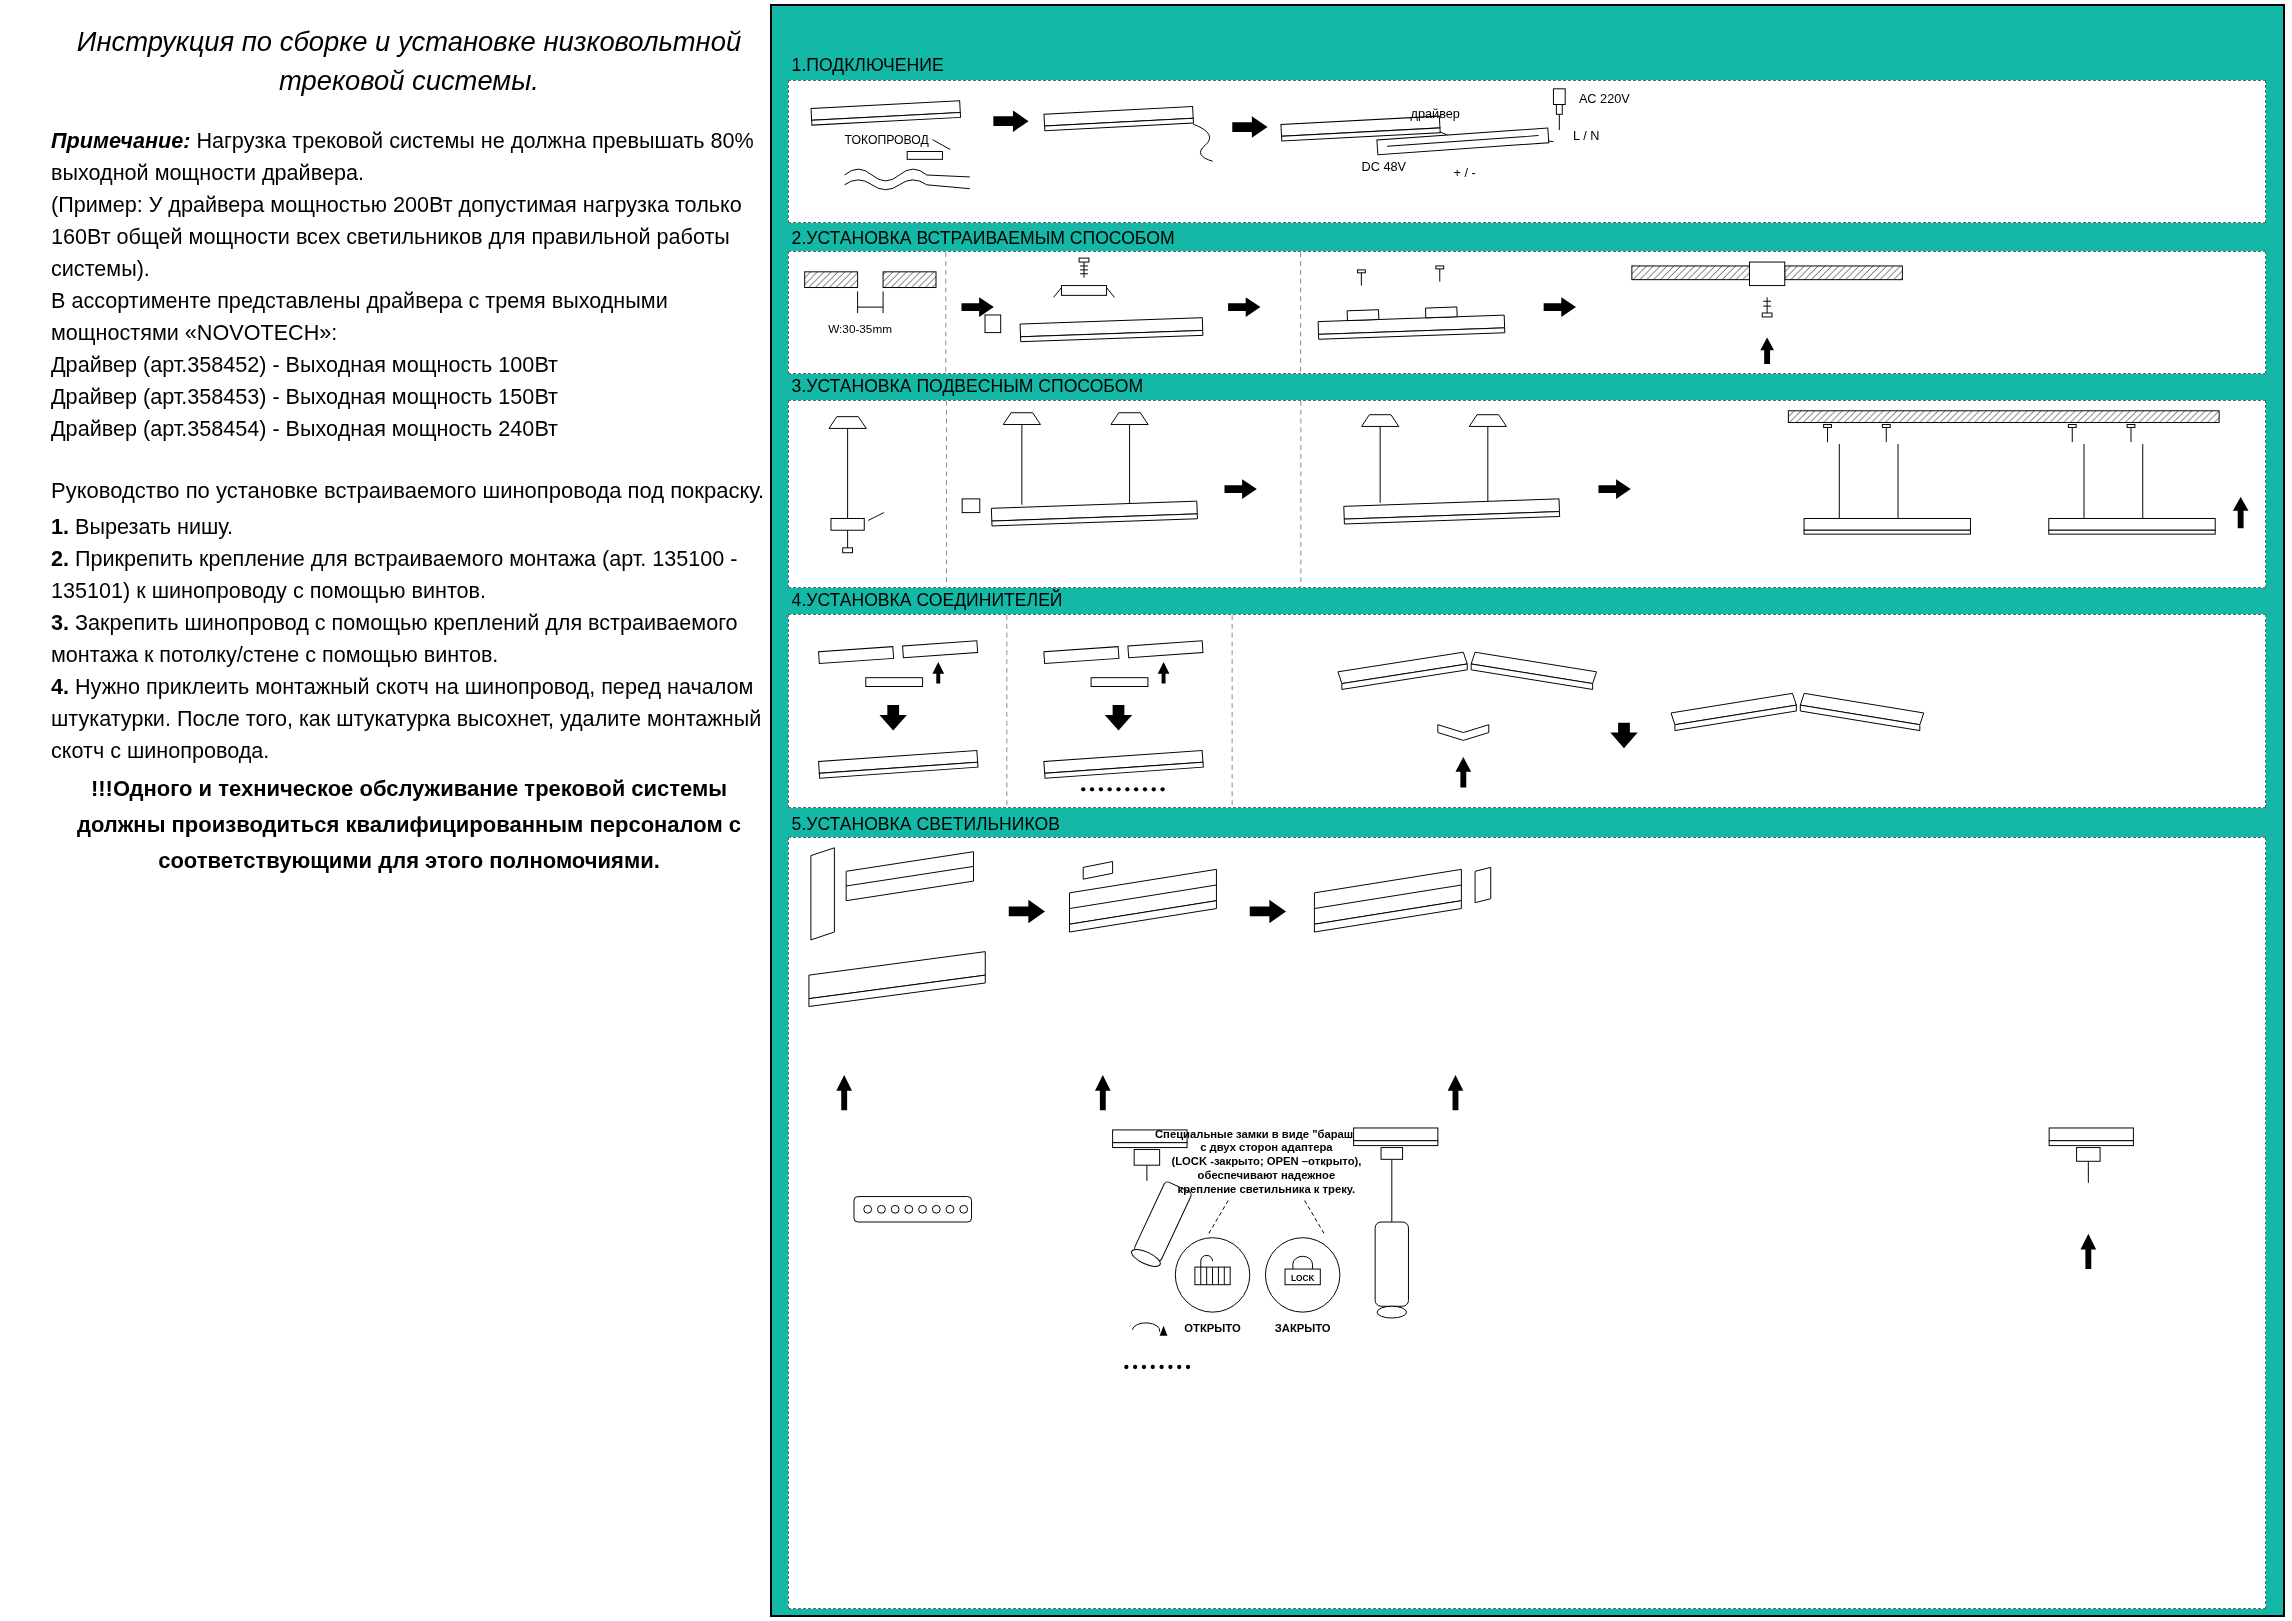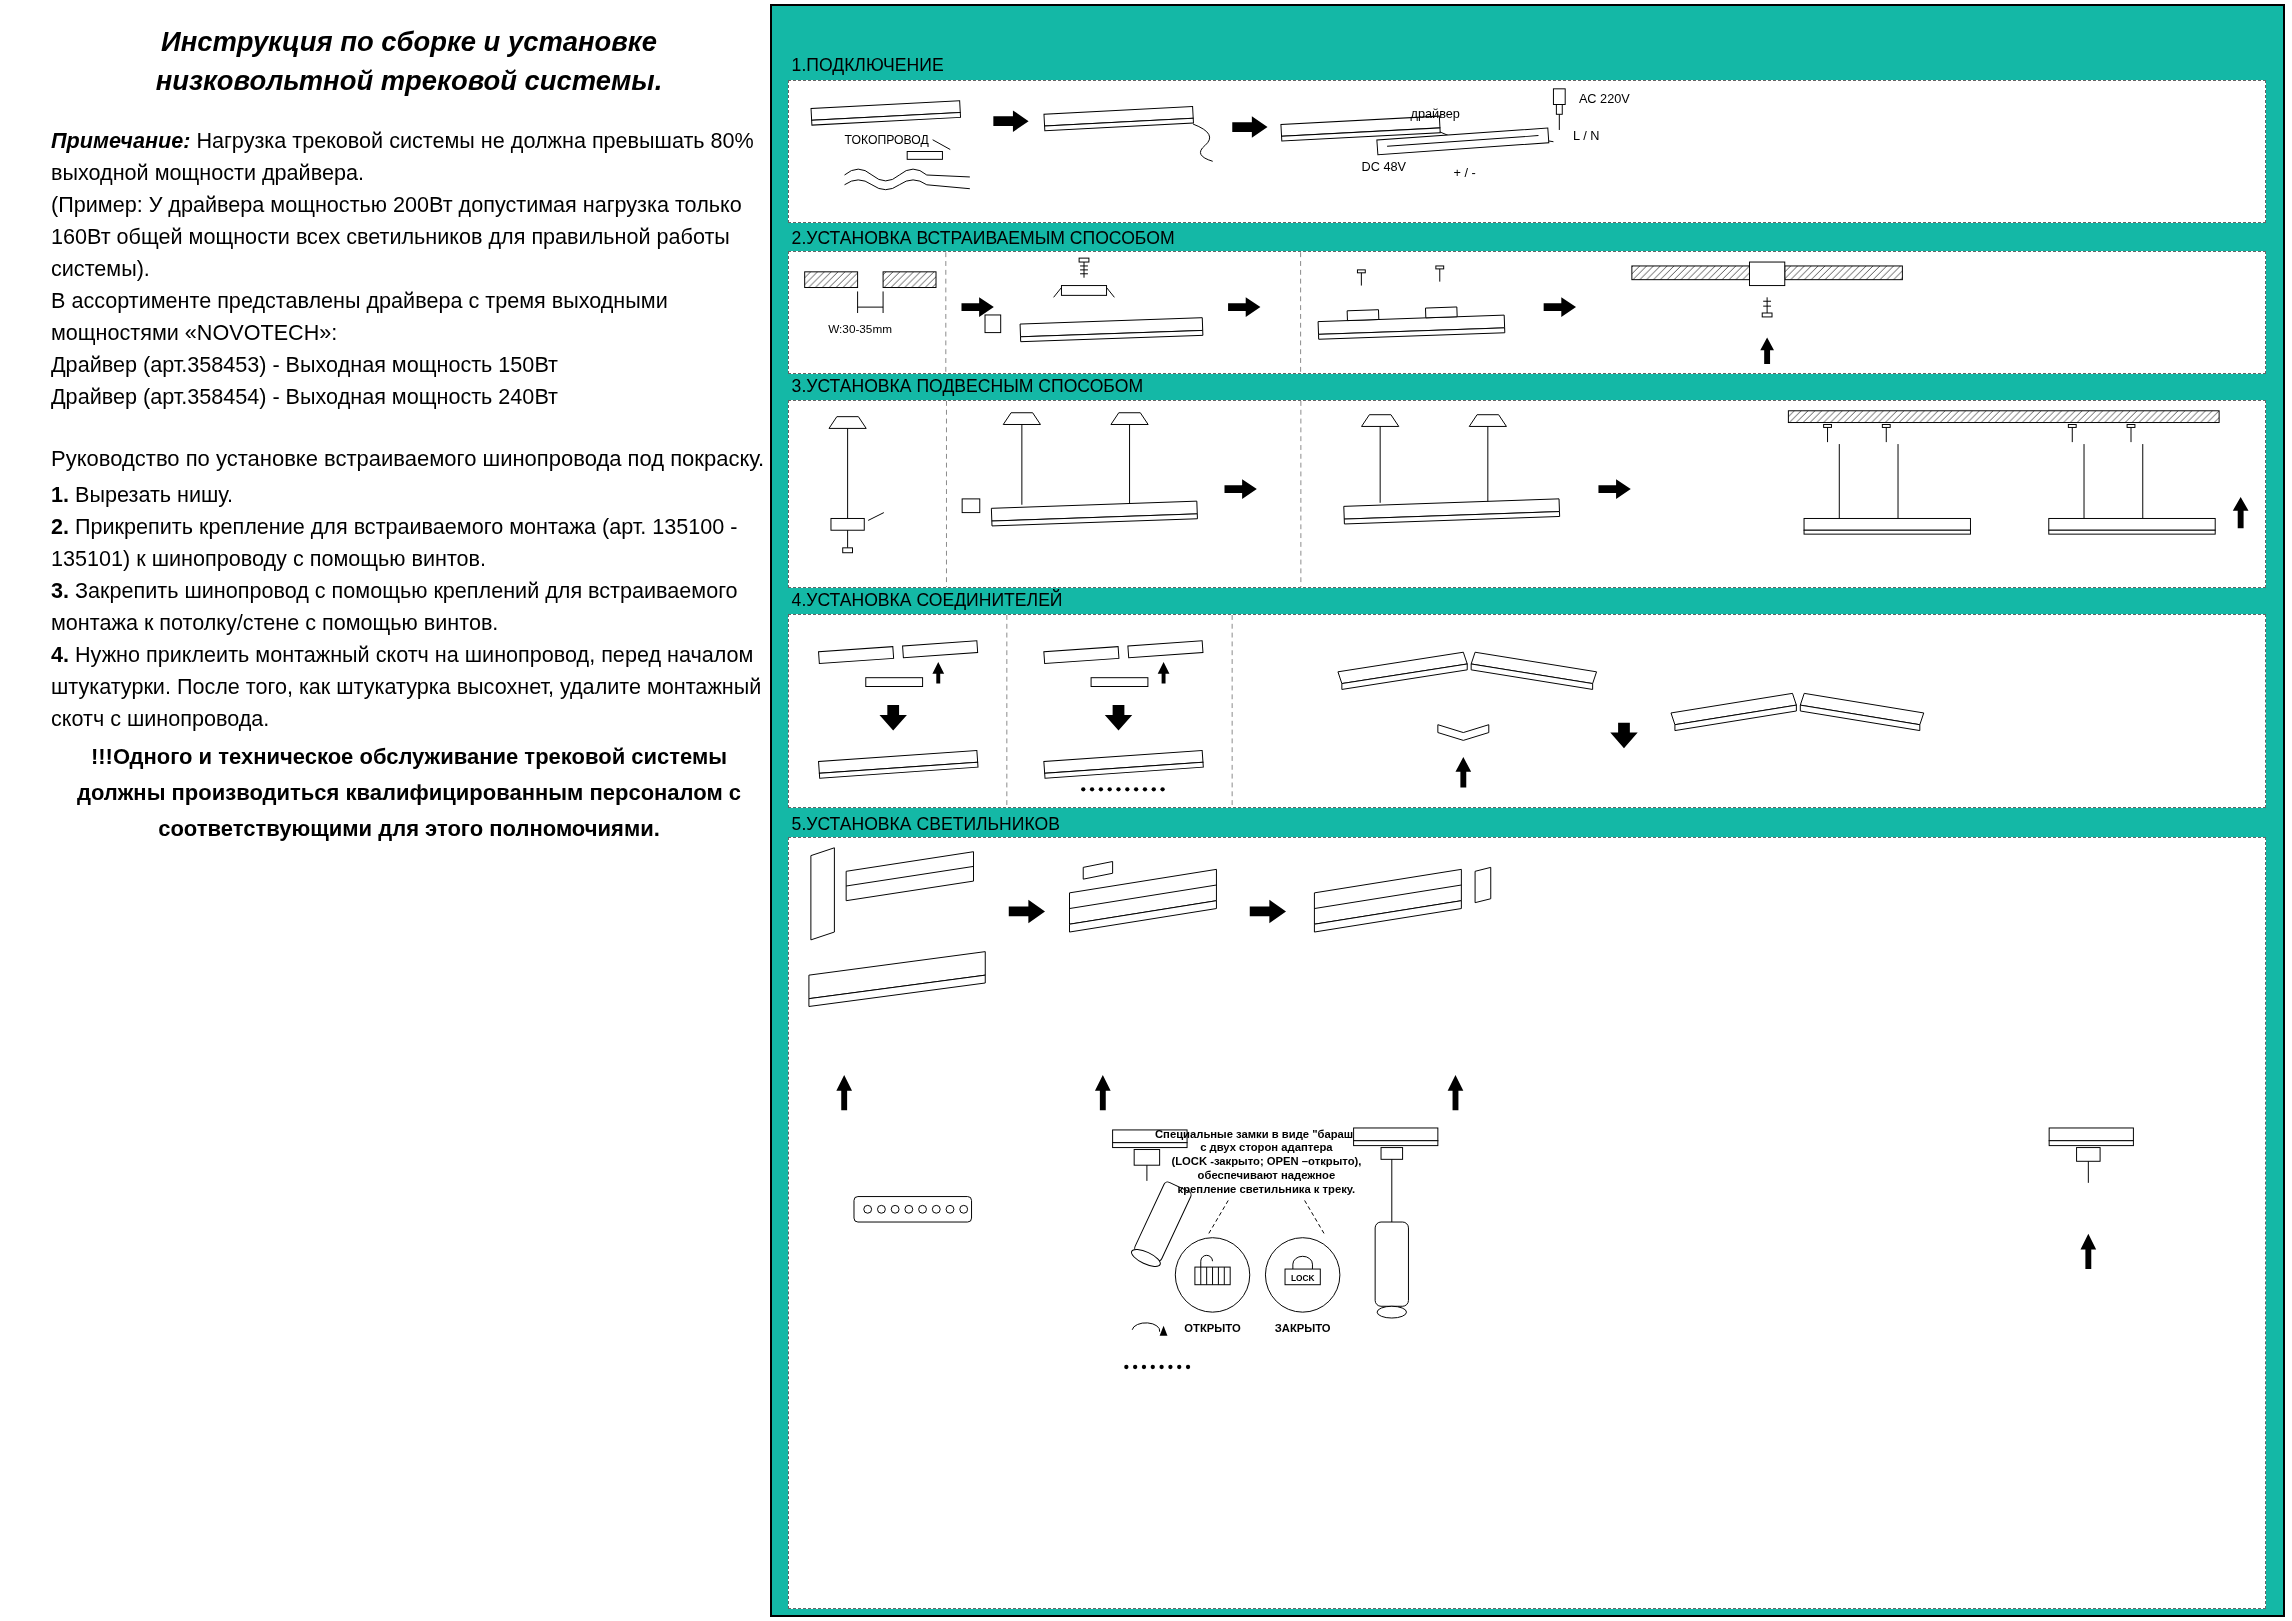--- a/index.html
+++ b/index.html
@@ -3,21 +3,21 @@
 <meta charset="utf-8">
 <style>
   * { margin:0; padding:0; box-sizing:border-box; }
   html,body { background:#ffffff; }
   body {
     width:2293px; height:1621px; position:relative; overflow:hidden;
     font-family:"Liberation Sans", sans-serif; color:#000;
   }
   .left-col { position:absolute; left:51px; top:21.6px; width:716px; }
   .doc-title {
-    font-size:27.4px; font-weight:bold; font-style:italic;
+    font-size:27.4px; font-weight:normal; font-style:italic;
     text-align:center; line-height:39px; margin:0 3.9px 25.5px 3.9px;
   }
   .para { font-size:21.6px; line-height:32px; }
   .note-label { font-weight:bold; font-style:italic; }
   .guide-heading {
     font-size:22px; font-weight:normal; text-align:left;
     line-height:33px; margin-top:29px; margin-bottom:3.9px;
   }
   .step b { font-weight:bold; }
   .warning {
@@ -41,20 +41,21 @@
   <div class="left-col">
     <h1 class="doc-title">Инструкция по сборке и установке низковольтной трековой системы.</h1>
 
 
     <p class="para"><span class="note-label">Примечание:</span> <span>Нагрузка трековой системы не должна превышать 80% выходной мощности драйвера.</span></p>
 
     <p class="para">(Пример: У драйвера мощностью 200Вт допустимая нагрузка только 160Вт общей мощности всех светильников для правильной работы системы).</p>
 
     <p class="para">В ассортименте представлены драйвера с тремя выходными мощностями «NOVOTECH»:</p>
 
+    <p class="para">Драйвер (арт.358452) - Выходная мощность 100Вт</p>
     <p class="para">Драйвер (арт.358453) - Выходная мощность 150Вт</p>
     <p class="para">Драйвер (арт.358454) - Выходная мощность 240Вт</p>
 
     <h2 class="guide-heading">Руководство по установке встраиваемого шинопровода под покраску.</h2>
 
     <p class="para step"><b>1.</b> <span>Вырезать нишу.</span></p>
     <p class="para step"><b>2.</b> <span>Прикрепить крепление для встраиваемого монтажа (арт. 135100 - 135101) к шинопроводу с помощью винтов.</span></p>
     <p class="para step"><b>3.</b> <span>Закрепить шинопровод с помощью креплений для встраиваемого монтажа к потолку/стене с помощью винтов.</span></p>
     <p class="para step"><b>4.</b> <span>Нужно приклеить монтажный скотч на шинопровод, перед началом штукатурки. После того, как штукатурка высохнет, удалите монтажный скотч с шинопровода.</span></p>
 

